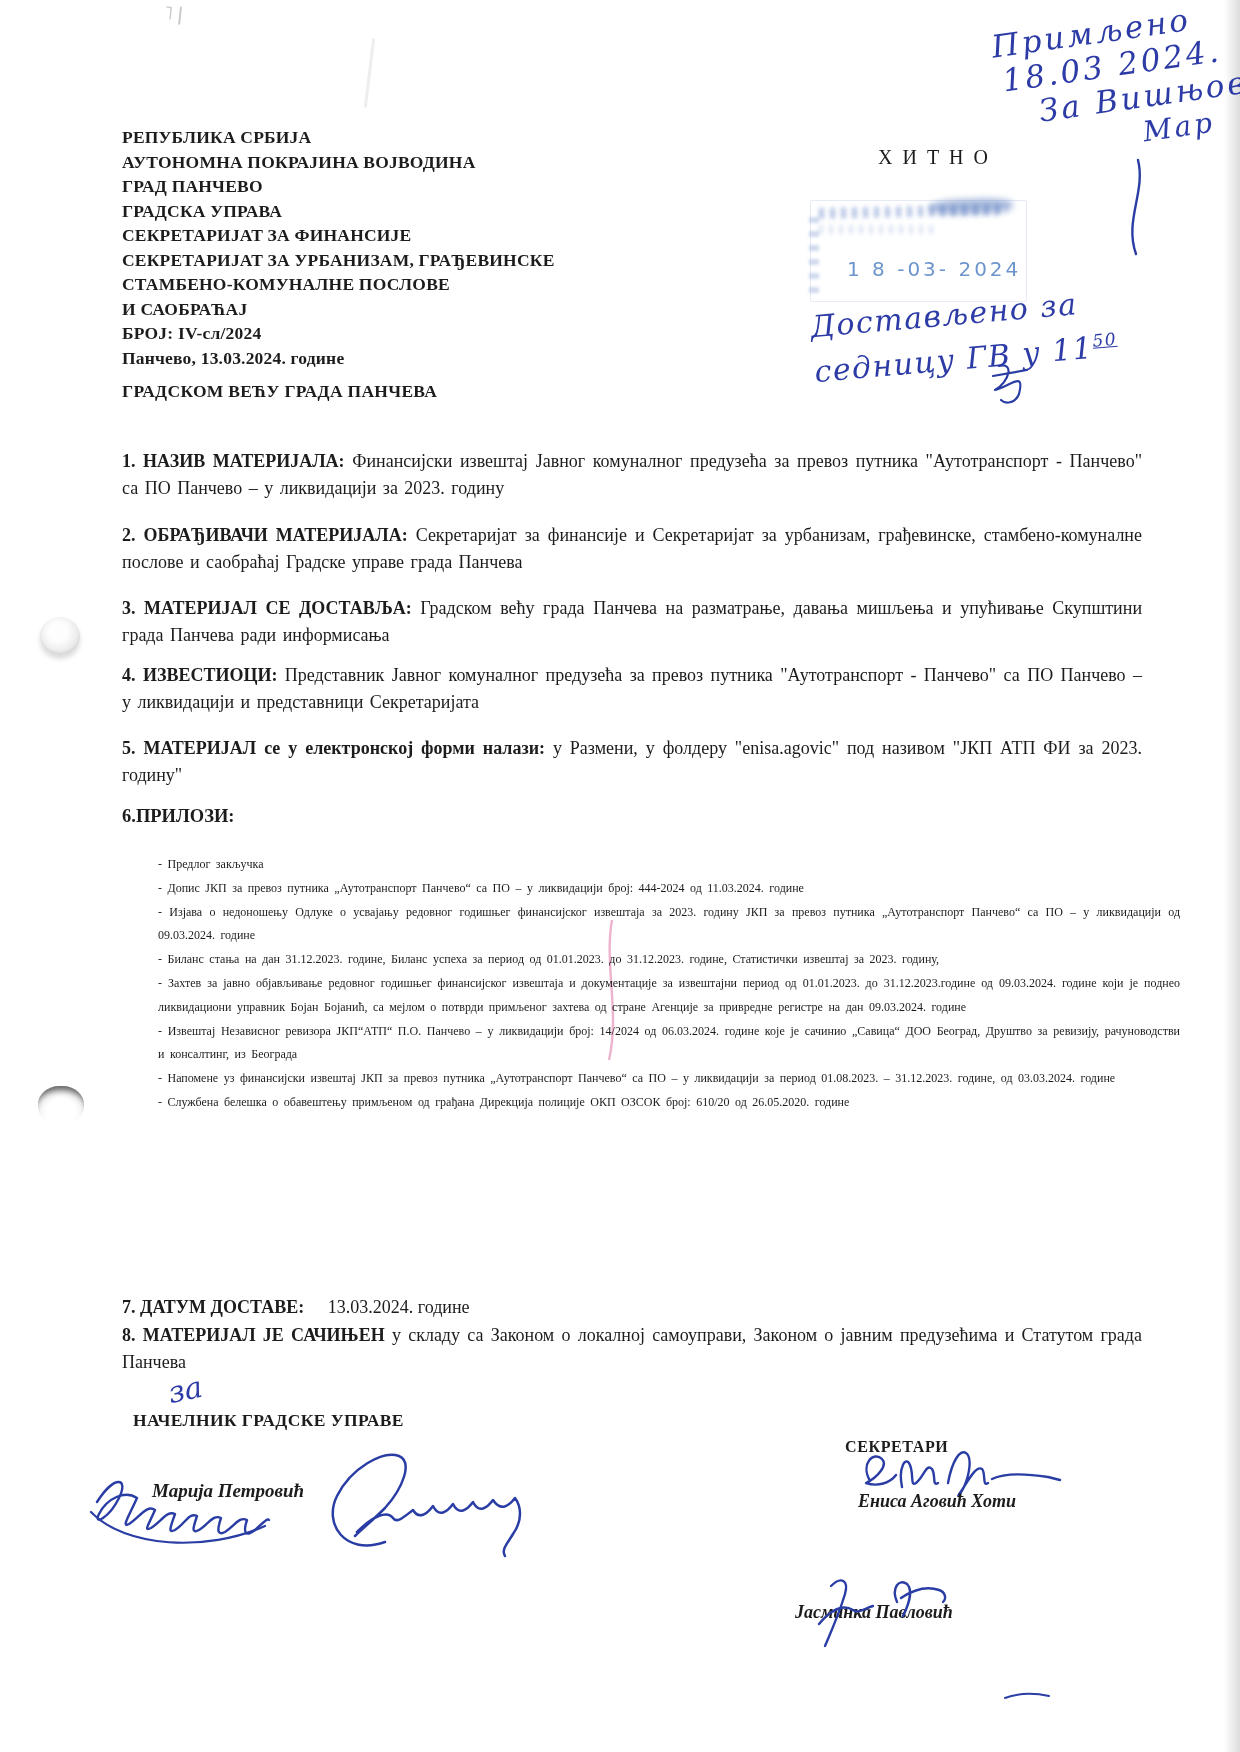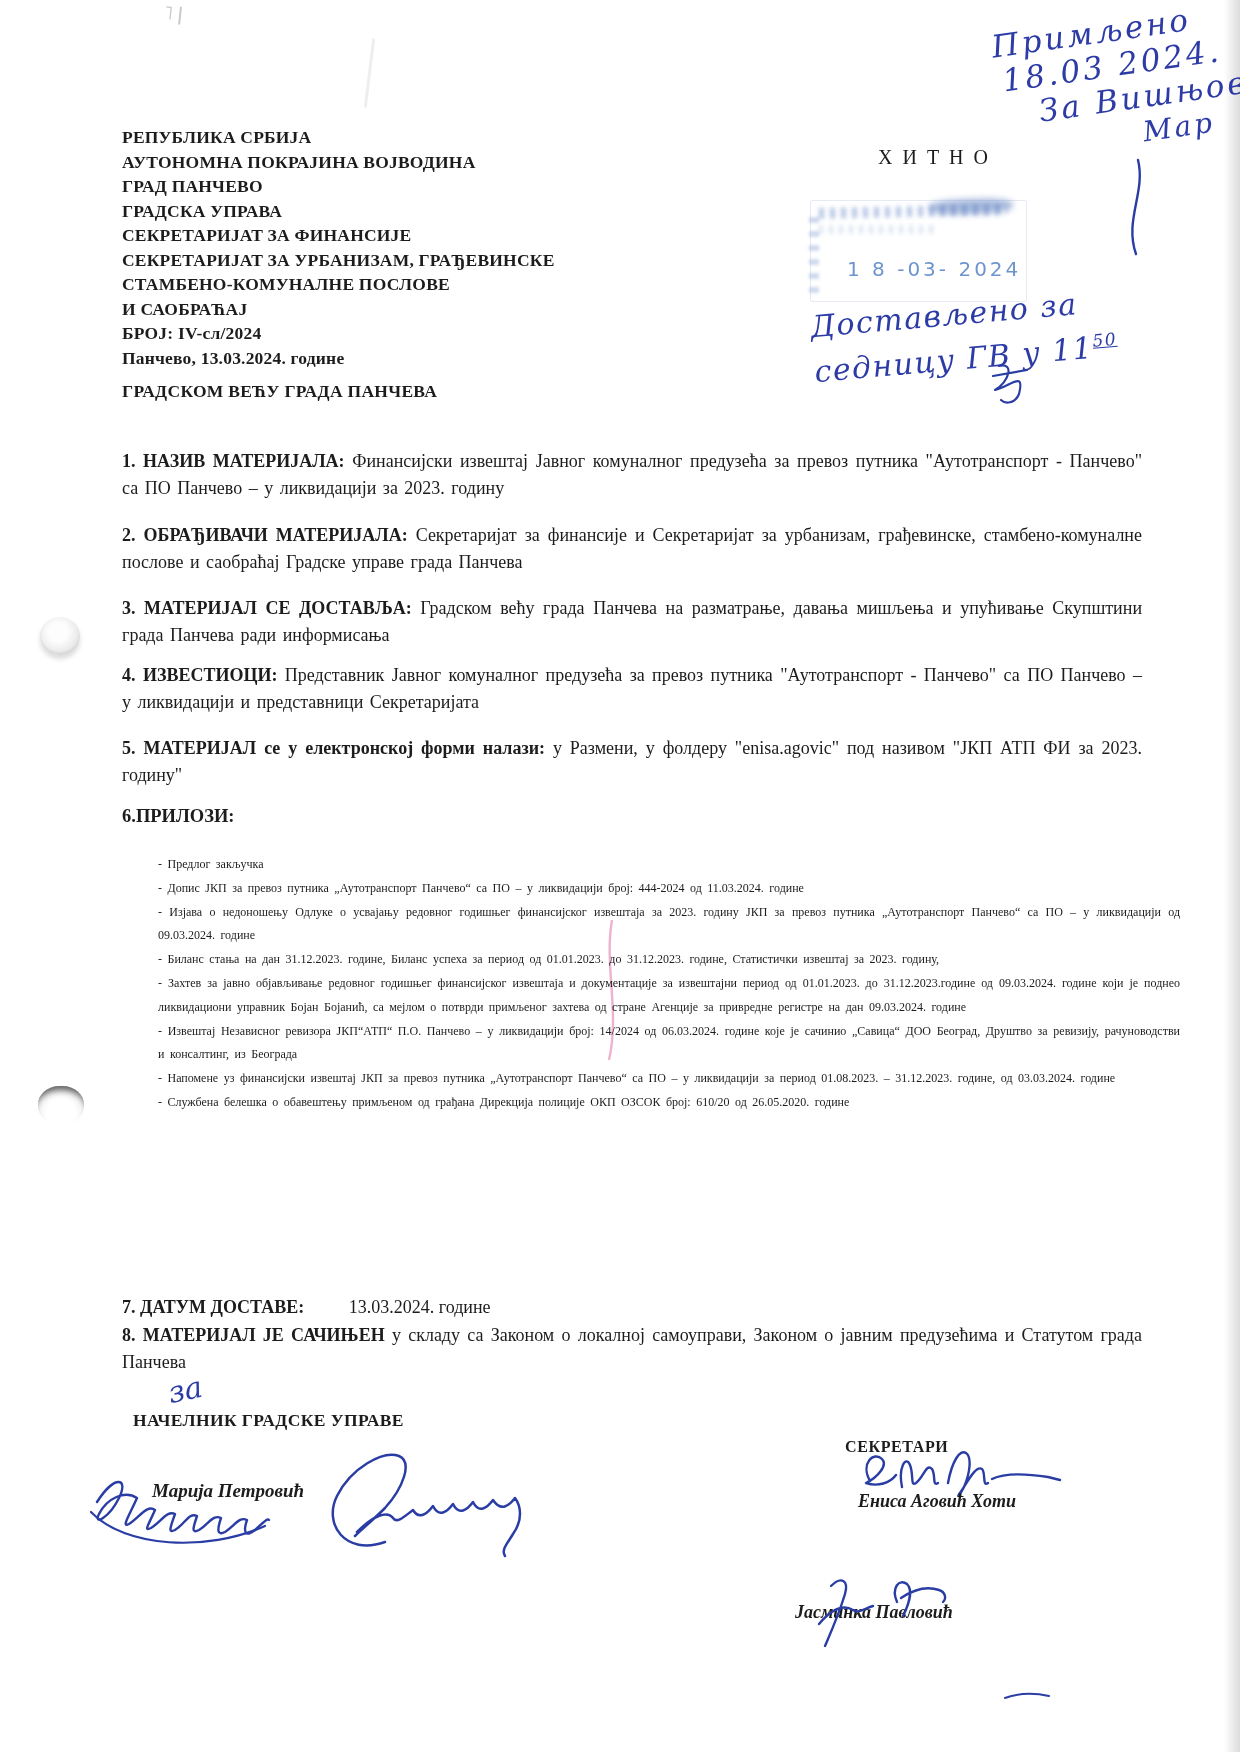--- a/index.html
+++ b/index.html
@@ -18,21 +18,21 @@
   .para{position:absolute;left:122px;width:1020px;font-size:18px;line-height:27px;text-align:justify;word-spacing:2px;}
   .para .lbl{font-weight:bold;}
   .p1{top:448px;} .p2{top:522px;} .p3{top:595px;} .p4{top:662px;} .p5{top:735px;}
 
   .prilozi-h{position:absolute;left:122px;top:806px;font-weight:bold;font-size:18.5px;}
   .attachments{position:absolute;left:122px;top:853px;width:1022px;font-size:12px;line-height:23.8px;text-align:justify;word-spacing:2.5px;margin-left:36px;}
   .attachments div{margin:0;}
 
   .s7{position:absolute;left:122px;top:1297px;font-size:18px;}
   .s7 .lbl{font-weight:bold;}
-  .s7 .val{margin-left:40px;}
+  .s7 .val{margin-left:19px;}
   .s8{position:absolute;left:122px;top:1322px;width:1020px;font-size:18px;line-height:27px;text-align:justify;word-spacing:2px;}
   .s8 .lbl{font-weight:bold;}
 
   .nachelnik{position:absolute;left:133px;top:1410px;font-weight:bold;font-size:17.5px;letter-spacing:.4px;}
   .marija{position:absolute;left:152px;top:1480px;font-weight:bold;font-style:italic;font-size:19px;}
   .sekretari{position:absolute;left:845px;top:1438px;font-weight:bold;font-size:16px;letter-spacing:.6px;}
   .enisa{position:absolute;left:858px;top:1491px;font-weight:bold;font-style:italic;font-size:18px;}
   .jasminka{position:absolute;left:795px;top:1556px;font-weight:bold;font-style:italic;font-size:18px;margin-top:46px;}
 
   

